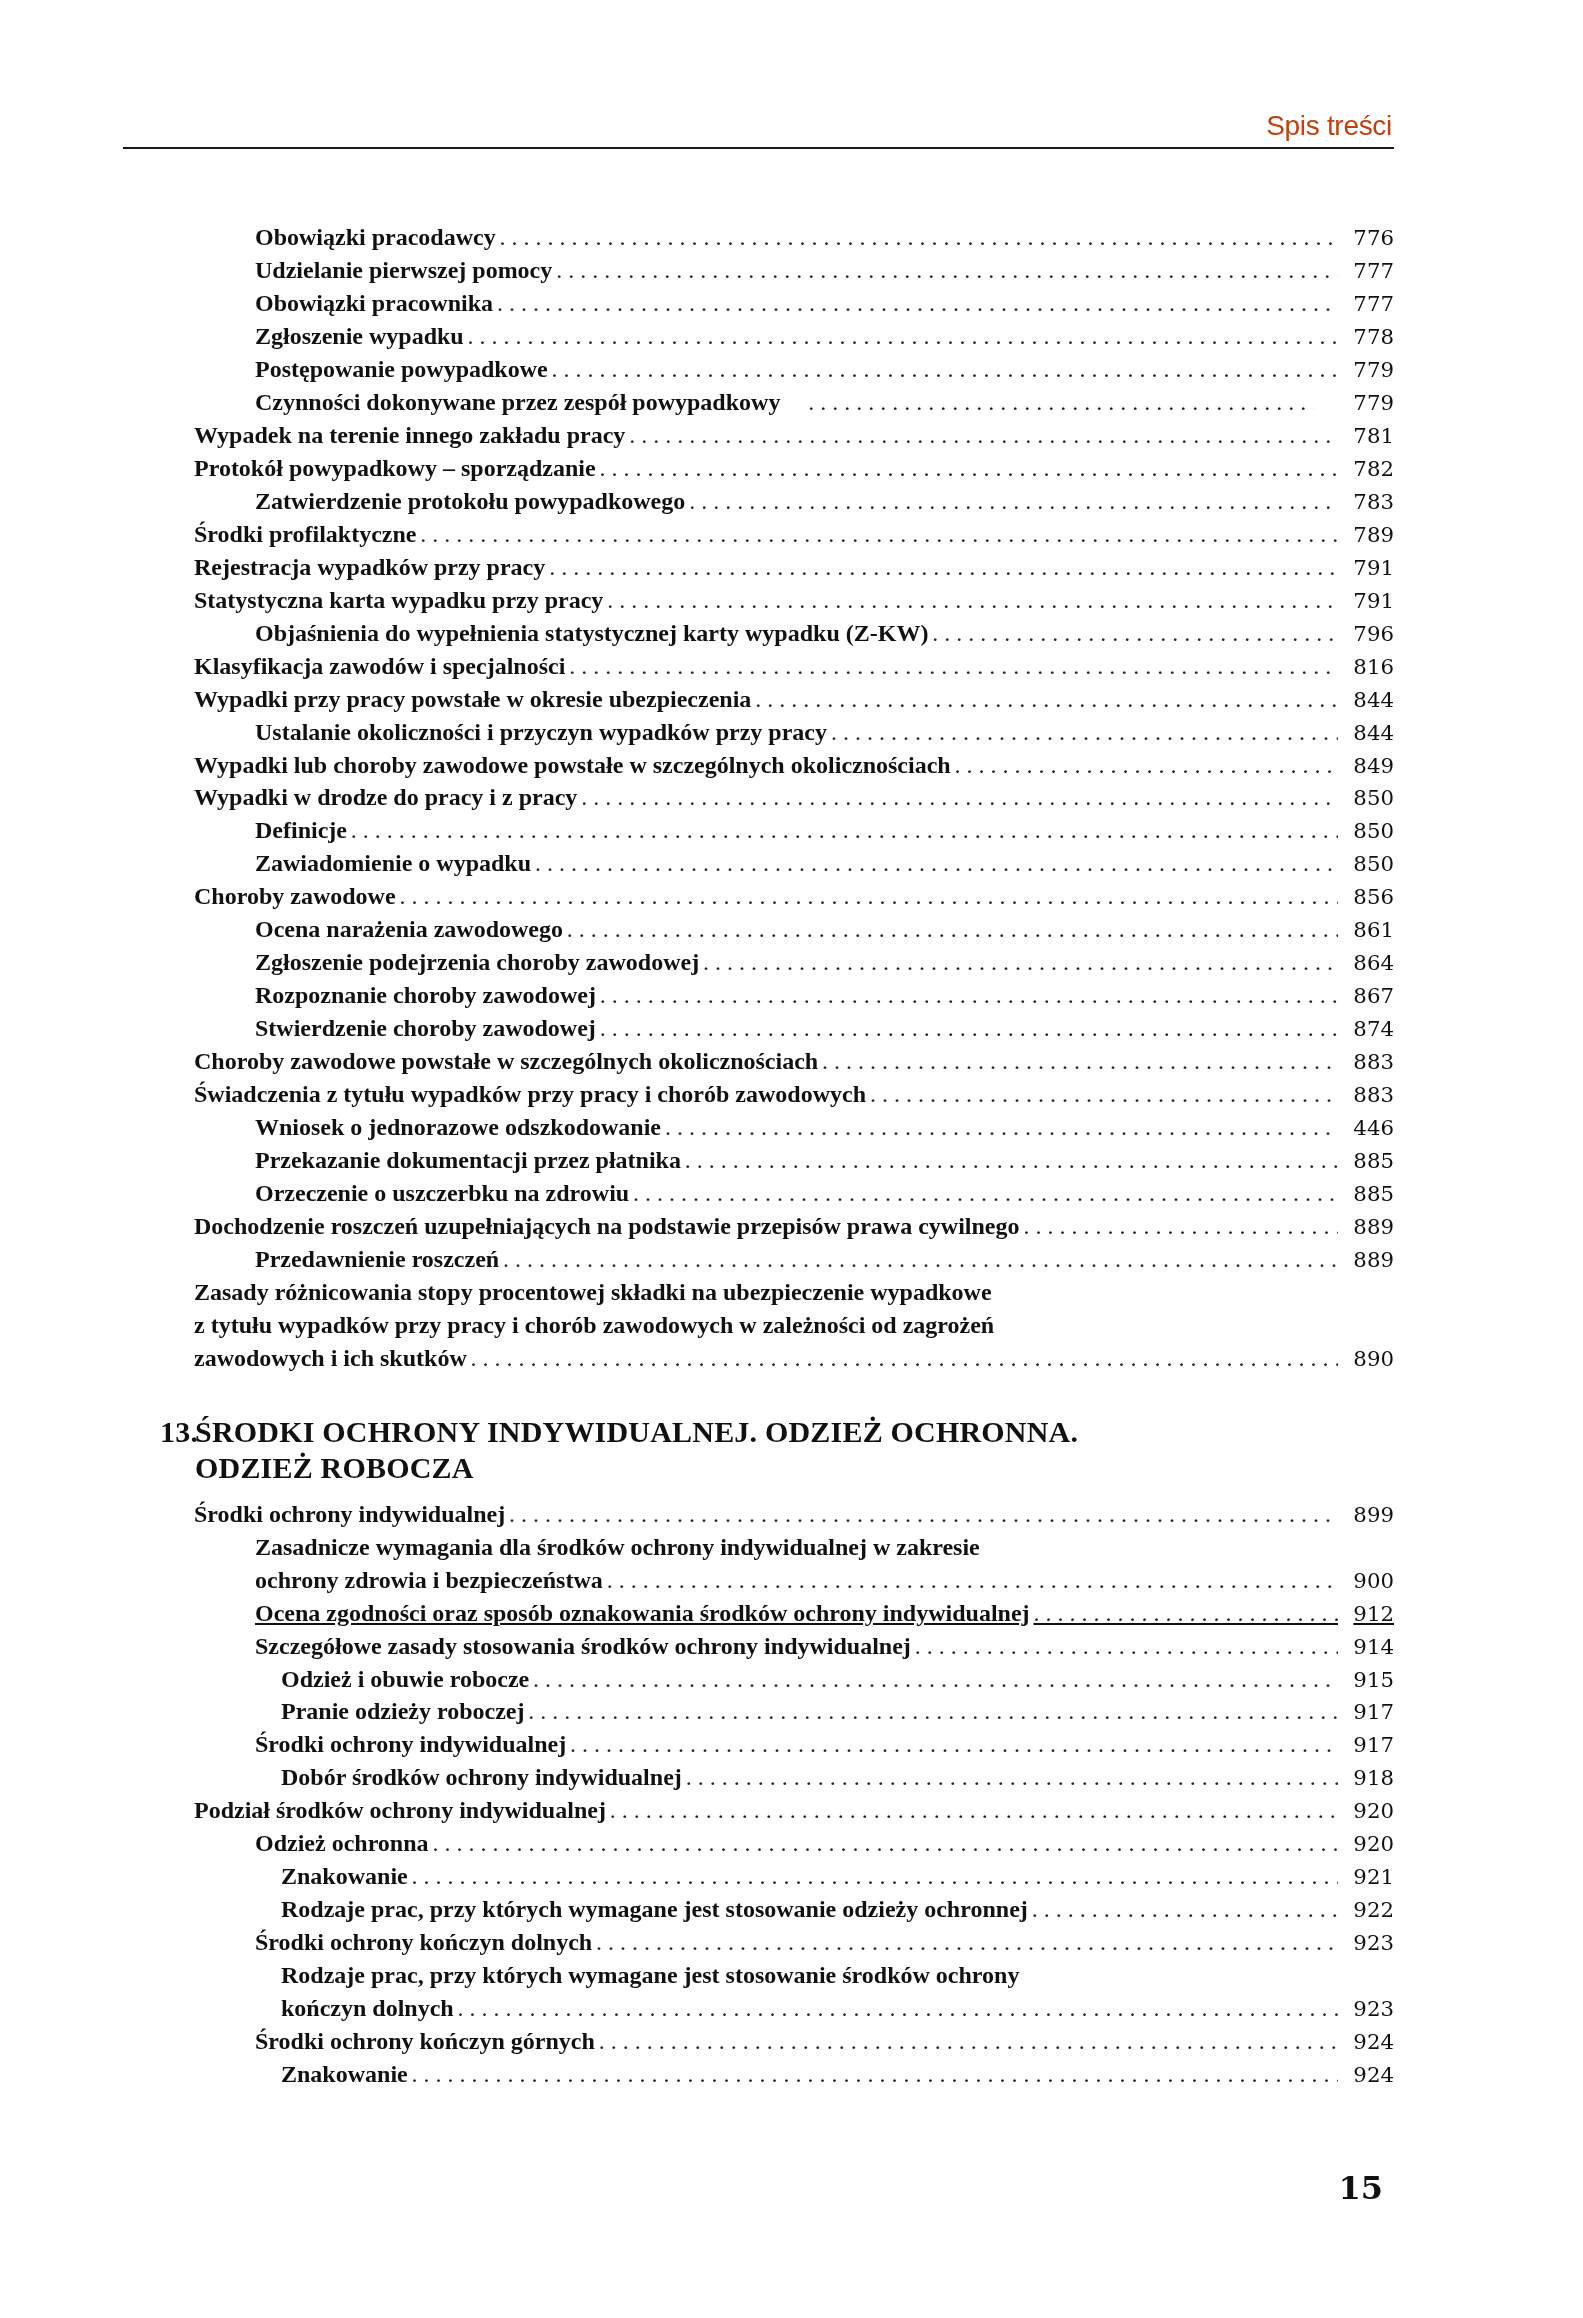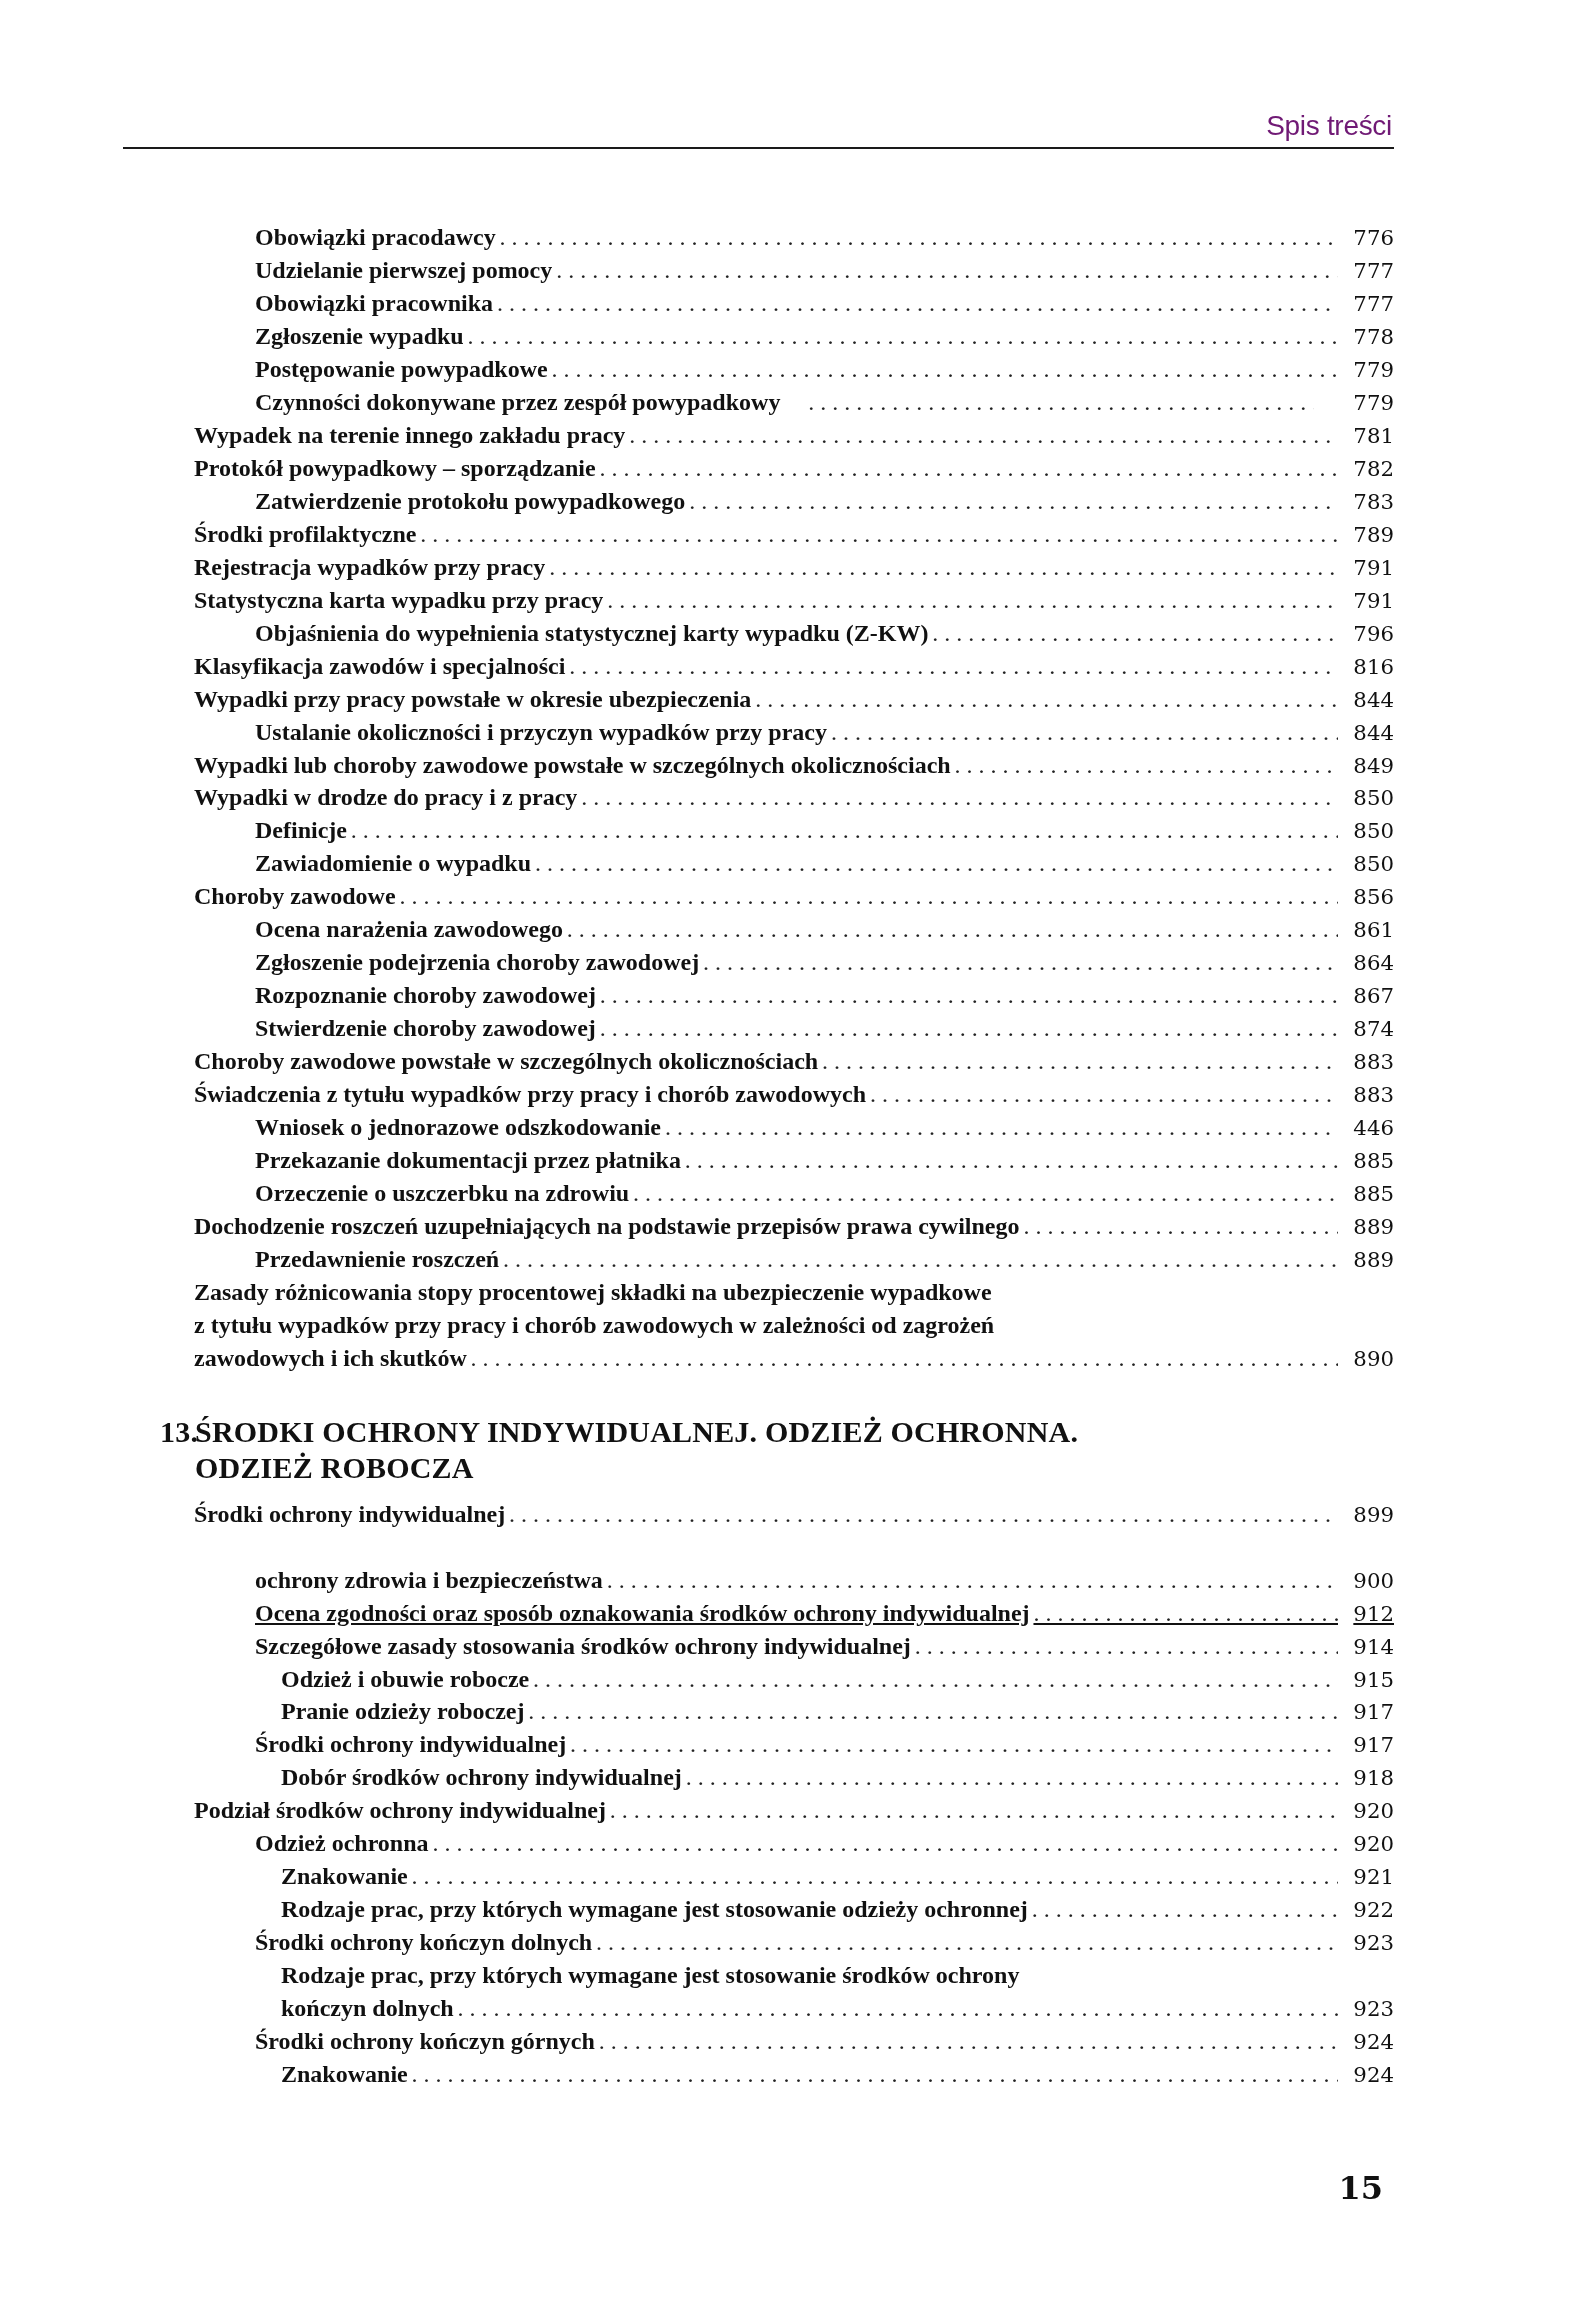--- a/index.html
+++ b/index.html
@@ -1,20 +1,20 @@
 <!DOCTYPE html>
 <html style="font-size:10.3px"><head>
 <meta charset="utf-8">
 <style>
   html, body { margin: 0; padding: 0; background: #ffffff; }
   body { width: 1583px; height: 2319px; position: relative; overflow: hidden;
          font-family: "Liberation Serif", "DejaVu Serif", serif; color: #111; }
   .header-title { position: absolute; right: 191px; top: 110px;
                   font-family: "Liberation Sans", "DejaVu Sans", sans-serif;
-                  font-size: 28px; color: #701a75; letter-spacing: -0.3px; }
+                  font-size: 28px; color: #c2410c; letter-spacing: -0.3px; }
   .header-rule { position: absolute; left: 123px; top: 147px; width: 1271px; height: 1.9px; background: #1a1a1a; }
   .toc { position: absolute; left: 0; top: 0; width: 1583px; }
   .entry { position: absolute; left: 0; right: 0; height: 33px; font-size: 24px; font-weight: bold;
            line-height: 33px; display: flex; }
   .entry .label { white-space: nowrap; }
   .entry .leader { flex: 1; overflow: hidden; white-space: nowrap; margin: 0 3.9px; font-weight: normal; letter-spacing: 3.9px; color: #222; }
   .entry .leader::before { content: ". . . . . . . . . . . . . . . . . . . . . . . . . . . . . . . . . . . . . . . . . . . . . . . . . . . . . . . . . . . . . . . . . . . . . . . . . . . . . . . . . . . . . . . . . . . . . . . . . . . . . . . . . . . . . . . . . . . . . . . . . . . . . . . . . . . . . . . . . . . . . . . . . . ."; letter-spacing: 0px; }
   .entry .page { font-family: "DejaVu Serif", serif; font-weight: normal; font-size: 21.3px; width: 52px; text-align: right; }
   .entry.nodots .leader { visibility: hidden; }
   .chapter { position: absolute; left: 160px; font-size: 30px; font-weight: bold; line-height: 36px; letter-spacing: 0.2px; }
@@ -218,20 +218,21 @@
     </div>
   </div>
 
   <div id="part2">
       <div class="entry" style="top: 1498px; padding-left: 194px; padding-right: 189px;">
         <span class="label">Środki ochrony indywidualnej</span>
         <span class="leader"></span>
         <span class="page">899</span>
       </div>
       <div class="entry nodots" style="top: 1531px; padding-left: 255px; padding-right: 189px;">
+        <span class="label">Zasadnicze wymagania dla środków ochrony indywidualnej w zakresie</span>
         <span class="leader"></span>
         <span class="page"></span>
       </div>
       <div class="entry" style="top: 1564px; padding-left: 255px; padding-right: 189px;">
         <span class="label">ochrony zdrowia i bezpieczeństwa</span>
         <span class="leader"></span>
         <span class="page">900</span>
       </div>
       <div class="entry" style="top: 1597px; padding-left: 255px; padding-right: 189px; text-decoration: underline;">
         <span class="label">Ocena zgodności oraz sposób oznakowania środków ochrony indywidualnej</span>

